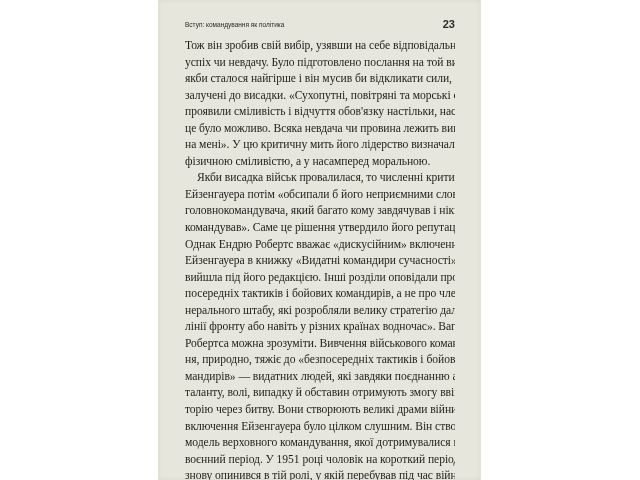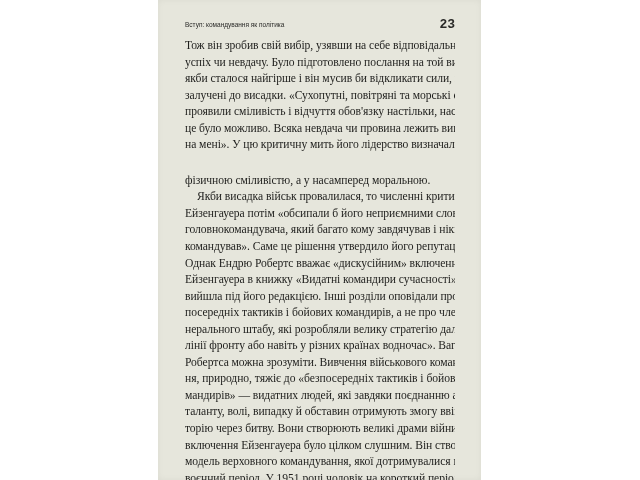--- a/index.html
+++ b/index.html
@@ -26,23 +26,23 @@
     top: 18px;
     height: 12px;
     font-family: "Liberation Sans", sans-serif;
     font-size: 6.5px;
     color: #2a2a28;
     display: flex;
     justify-content: space-between;
     align-items: center;
   }
   .running-head .page-num {
-    font-family: Liberation Mono, monospace;
+    font-family: Liberation Sans, sans-serif;
     font-weight: bold;
-    font-size: 13px;
+    font-size: 11px;
   }
   .body-text {
     position: absolute;
     left: 27px;
     right: 26px;
     top: 38px;
     font-family: "Liberation Serif", serif;
     font-size: 11.6px;
     line-height: 16.55px;
     color: #1e1e1c;
@@ -52,21 +52,20 @@
   .line {
     display: block;
     white-space: nowrap;
     text-align: justify;
     text-align-last: justify;
     height: 16.55px;
     overflow: hidden;
   }
   .line.last {
     text-align-last: left;
-    margin-top: 19px;
   }
   .line.indent {
     padding-left: 12px;
   }
 </style>
 </head>
 <body>
 
 <div class="page">
   <div class="running-head">

